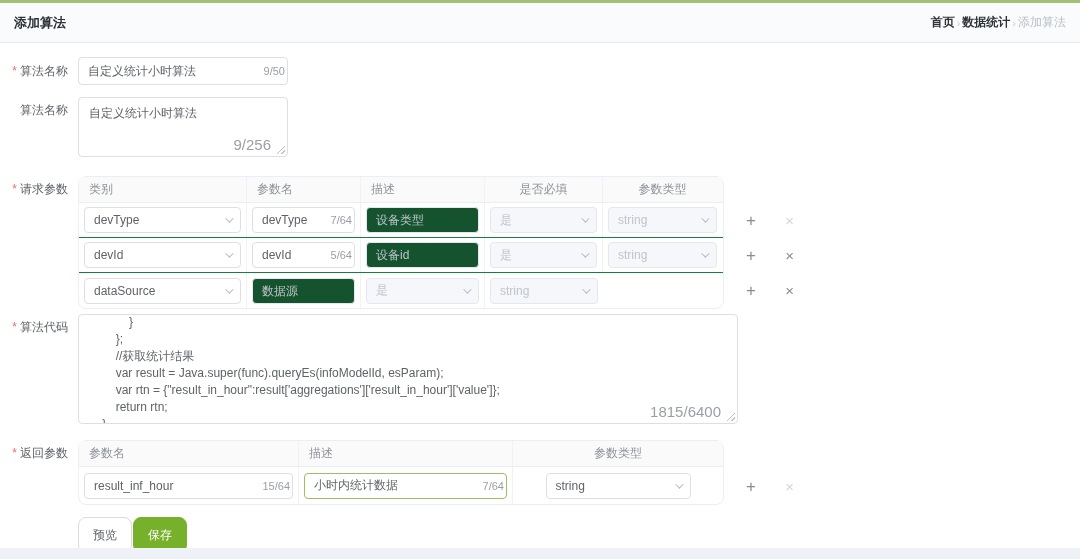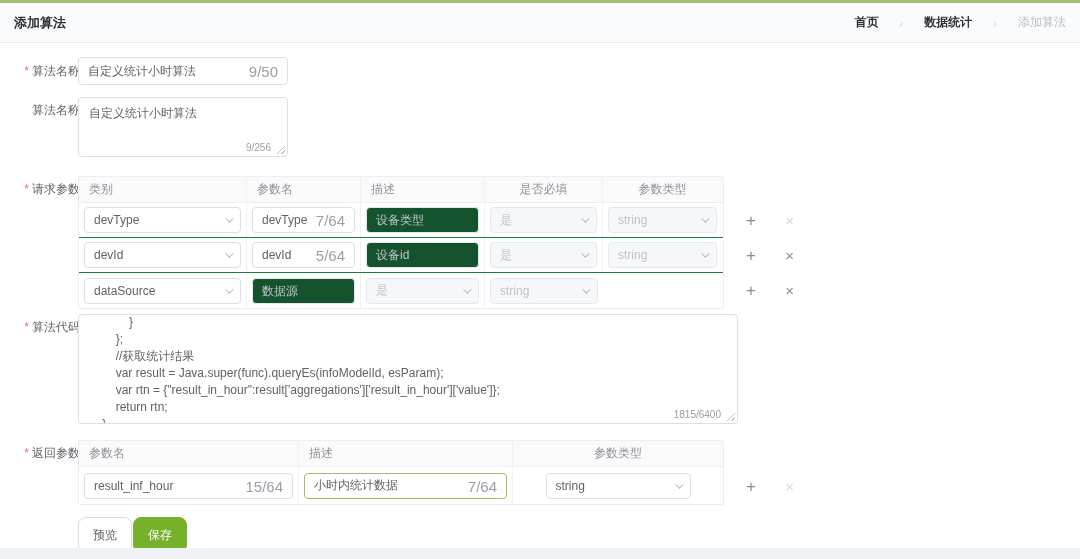--- a/index.html
+++ b/index.html
@@ -5,50 +5,50 @@
   * { margin:0; padding:0; box-sizing:border-box; }
   html,body { background:#eef1f6; }
   body { font-family:"Liberation Sans","DejaVu Sans",sans-serif; }
   .screen { position:relative; width:1080px; height:559px; background:#fff; overflow:hidden; }
 
   .top-strip { position:absolute; top:0; left:0; width:100%; height:3px; background:#a3c172; }
   .titlebar { position:absolute; top:3px; left:0; width:100%; height:40px; background:#fafbfd;
               border-bottom:1px solid #e8ecf1; display:flex; align-items:center;
               justify-content:space-between; padding:0 14px; }
   .page-title { font-size:13px; font-weight:bold; color:#2f3338; }
-  .breadcrumb { display:flex; align-items:center; gap:21px; font-size:12px; }
+  .breadcrumb { display:flex; align-items:center; gap:2px; font-size:12px; }
   .bc-link { color:#2f3338; font-weight:bold; cursor:pointer; }
   .bc-sep { color:#c9cdd4; font-size:11px; }
   .bc-current { color:#b8bdc5; }
 
-  .field-label { position:absolute; left:12px; width:68px; text-align:right; font-size:12px;
+  .field-label { position:absolute; left:0; width:68px; text-align:right; font-size:12px;
                  color:#5f6368; line-height:14px; }
   .req { color:#f56c6c; margin-right:3px; font-size:12px; }
 
   .iwrap { position:absolute; }
   .ipt { width:100%; height:100%; border:1px solid #dcdfe6; border-radius:4px; background:#fff;
          font-size:12px; color:#5f6368; padding:0 42px 0 9px; outline:none;
          font-family:"Liberation Sans","DejaVu Sans",sans-serif; }
   .ipt.disabled { background:#14532d; border-color:#e4e7ed; color:#c0c4cc; }
   .ipt::placeholder { color:#c0c4cc; }
-  .counter { position:absolute; right:10px; top:50%; transform:translateY(-50%);
-             font-size:15px; color:#9a9fa6; pointer-events:none; }
+  .counter { position:absolute; right:3px; top:50%; transform:translateY(-50%);
+             font-size:11px; color:#9a9fa6; pointer-events:none; }
 
   .tarea { position:absolute; border:1px solid #dcdfe6; border-radius:4px; background:#fff;
            overflow:hidden; }
   .tarea .tx { display:block; padding:7px 10px; font-size:12px; line-height:17px; color:#5f6368;
                white-space:pre; font-family:"Liberation Sans","DejaVu Sans",sans-serif; }
-  .tarea .b-counter { position:absolute; right:16px; bottom:3px; font-size:10px; color:#9a9fa6; }
+  .tarea .b-counter { position:absolute; right:16px; bottom:3px; font-size:15px; color:#9a9fa6; }
   .resize-h { position:absolute; right:2px; bottom:2px; width:9px; height:9px;
               clip-path:polygon(100% 0,100% 100%,0 100%);
               background:repeating-linear-gradient(-45deg,transparent 0 2px,#bcc2cb 2px 3px);
               cursor:nwse-resize; }
   .code-pre { margin-top:-8px; }
 
-  .tbl { position:absolute; border:1px solid #ebeef5; border-radius:2px; }
+  .tbl { position:absolute; border:1px solid #ebeef5; border-radius:8px; }
   .tbl-head { display:grid; background:#fafafa; border-bottom:1px solid #ebeef5; height:26px; }
   .tbl-head .hc { font-size:12px; color:#8e939b; line-height:25px; padding-left:10px;
                   border-right:1px solid #f0f2f6; }
   .tbl-head .hc:last-child { border-right:none; }
   .tbl-head .hc.center { text-align:center; padding-left:0; }
   .tbl-row { display:grid; height:35px; border-bottom:1px solid #15803d; }
   .tbl-row:last-child { border-bottom:none; }
   .tbl-row .bc { display:flex; align-items:center; padding:0 5px; border-right:1px solid #f0f2f6; }
   .tbl-row .bc:last-child { border-right:none; }
   .grid5 { grid-template-columns:168px 114px 124px 118px 119px; }

